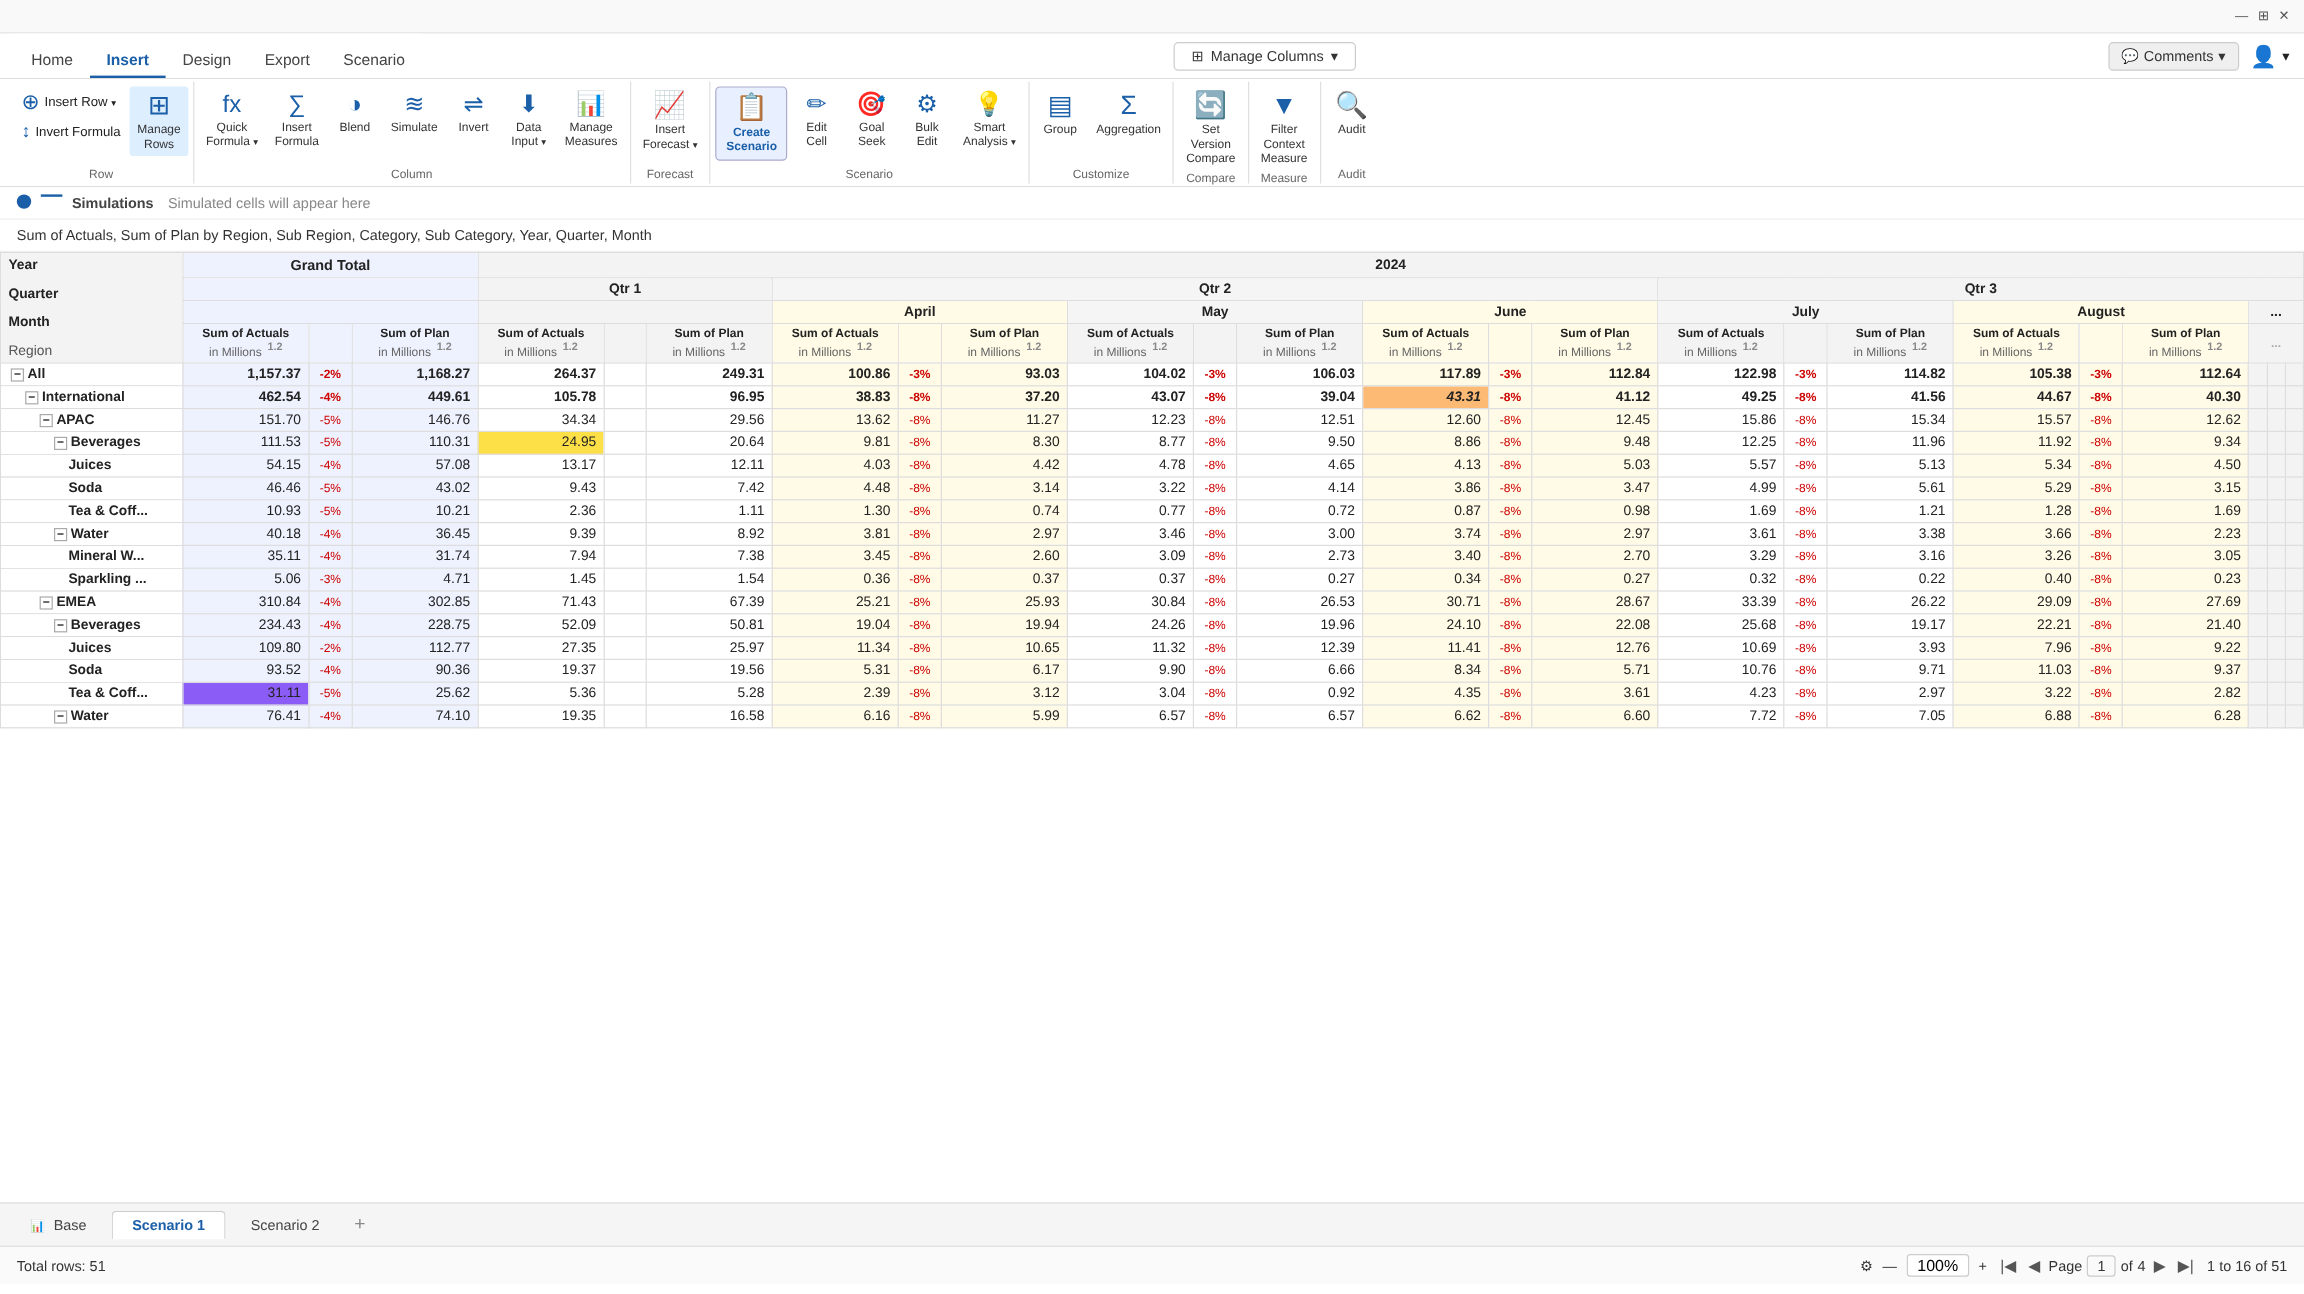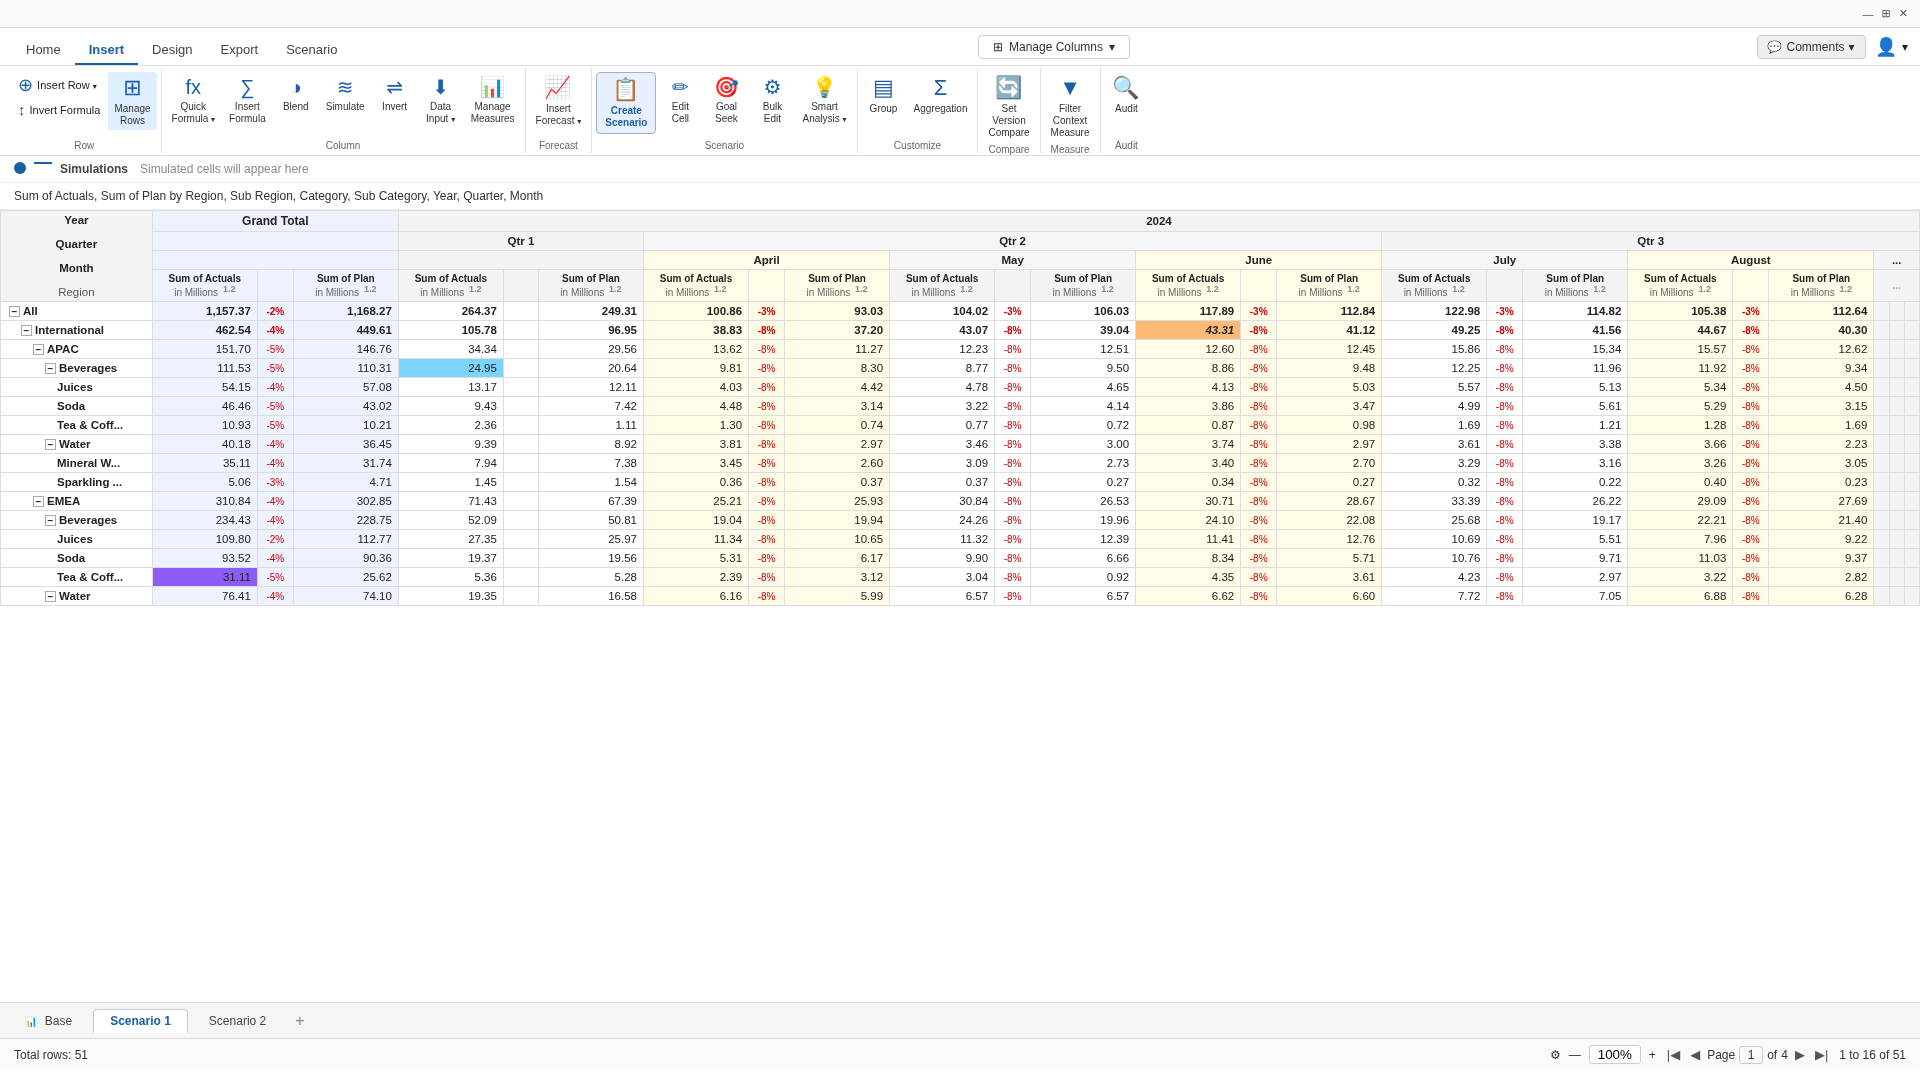--- a/index.html
+++ b/index.html
@@ -252,21 +252,21 @@
 
 <div class="desc-bar">
   <span>Sum of Actuals, Sum of Plan by Region, Sub Region, Category, Sub Category, Year, Quarter, Month</span>
 </div>
 
 <div class="table-container">
   <table class="pivot-table">
     <thead>
 
       <tr>
-        <th rowspan="4" style="text-align:center; min-width:130px; position:sticky; left:0; z-index:3; background:#f3f3f3;">
+        <th rowspan="4" style="text-align:left; min-width:130px; position:sticky; left:0; z-index:3; background:#f3f3f3;">
           <div>Year</div>
           <div style="margin-top:12px;">Quarter</div>
           <div style="margin-top:12px;">Month</div>
           <div style="margin-top:12px; font-weight:400; color:#555;">Region</div>
         </th>
         <th colspan="3" style="background:#eef2ff; font-weight:700; font-size:12px;">Grand Total</th>
         <th colspan="26" style="background:#f3f3f3; font-weight:700;">2024</th>
       </tr>
 
       <tr>
@@ -444,21 +444,21 @@
           <td class="num-cell" style="background: rgb(255, 251, 230);">12.62</td>
           <td style="background: rgb(243, 243, 243);"></td>
           <td style="background: rgb(243, 243, 243);"></td>
           <td style="background: rgb(243, 243, 243);"></td>
         </tr>
         <tr>
           <td class="region-col" style="padding-left: 44px;"><span style="display:inline-block;width:11px;height:11px;border:1px solid #aaa;text-align:center;line-height:10px;font-size:10px;margin-right:3px;cursor:pointer;background:#fff;">−</span>Beverages</td>
           <td class="num-cell" style="background: rgb(238, 242, 255); padding-left: 12px;">111.53</td>
           <td style="background: rgb(238, 242, 255); text-align: center;"><span style="color:#c00;font-size:10px;">-5%</span></td>
           <td class="num-cell" style="background: rgb(238, 242, 255);">110.31</td>
-          <td class="num-cell" style="background: #7dd3fc;">24.95</td>
+          <td class="num-cell" style="background: #fde047;">24.95</td>
           <td style="background: rgb(255, 255, 255);"></td>
           <td class="num-cell" style="background: rgb(255, 255, 255);">20.64</td>
           <td class="num-cell" style="background: rgb(255, 251, 230);">9.81</td>
           <td style="background: rgb(255, 251, 230); text-align: center;"><span style="color:#c00;font-size:10px;">-8%</span></td>
           <td class="num-cell" style="background: rgb(255, 251, 230);">8.30</td>
           <td class="num-cell" style="background: rgb(255, 255, 255);">8.77</td>
           <td style="background: rgb(255, 255, 255); text-align: center;"><span style="color:#c00;font-size:10px;">-8%</span></td>
           <td class="num-cell" style="background: rgb(255, 255, 255);">9.50</td>
           <td class="num-cell" style="background: rgb(255, 251, 230);">8.86</td>
           <td style="background: rgb(255, 251, 230); text-align: center;"><span style="color:#c00;font-size:10px;">-8%</span></td>
@@ -701,21 +701,21 @@
           <td style="background: rgb(255, 251, 230); text-align: center;"><span style="color:#c00;font-size:10px;">-8%</span></td>
           <td class="num-cell" style="background: rgb(255, 251, 230);">10.65</td>
           <td class="num-cell" style="background: rgb(255, 255, 255);">11.32</td>
           <td style="background: rgb(255, 255, 255); text-align: center;"><span style="color:#c00;font-size:10px;">-8%</span></td>
           <td class="num-cell" style="background: rgb(255, 255, 255);">12.39</td>
           <td class="num-cell" style="background: rgb(255, 251, 230);">11.41</td>
           <td style="background: rgb(255, 251, 230); text-align: center;"><span style="color:#c00;font-size:10px;">-8%</span></td>
           <td class="num-cell" style="background: rgb(255, 251, 230);">12.76</td>
           <td class="num-cell" style="background: rgb(255, 255, 255);">10.69</td>
           <td style="background: rgb(255, 255, 255); text-align: center;"><span style="color:#c00;font-size:10px;">-8%</span></td>
-          <td class="num-cell" style="background: rgb(255, 255, 255);">5.51</td>
+          <td class="num-cell" style="background: rgb(255, 255, 255);">3.93</td>
           <td class="num-cell" style="background: rgb(255, 251, 230);">7.96</td>
           <td style="background: rgb(255, 251, 230); text-align: center;"><span style="color:#c00;font-size:10px;">-8%</span></td>
           <td class="num-cell" style="background: rgb(255, 251, 230);">9.22</td>
           <td style="background: rgb(243, 243, 243);"></td>
           <td style="background: rgb(243, 243, 243);"></td>
           <td style="background: rgb(243, 243, 243);"></td>
         </tr>
         <tr>
           <td class="region-col" style="padding-left: 56px;">Soda</td>
           <td class="num-cell" style="background: rgb(238, 242, 255);">93.52</td>

